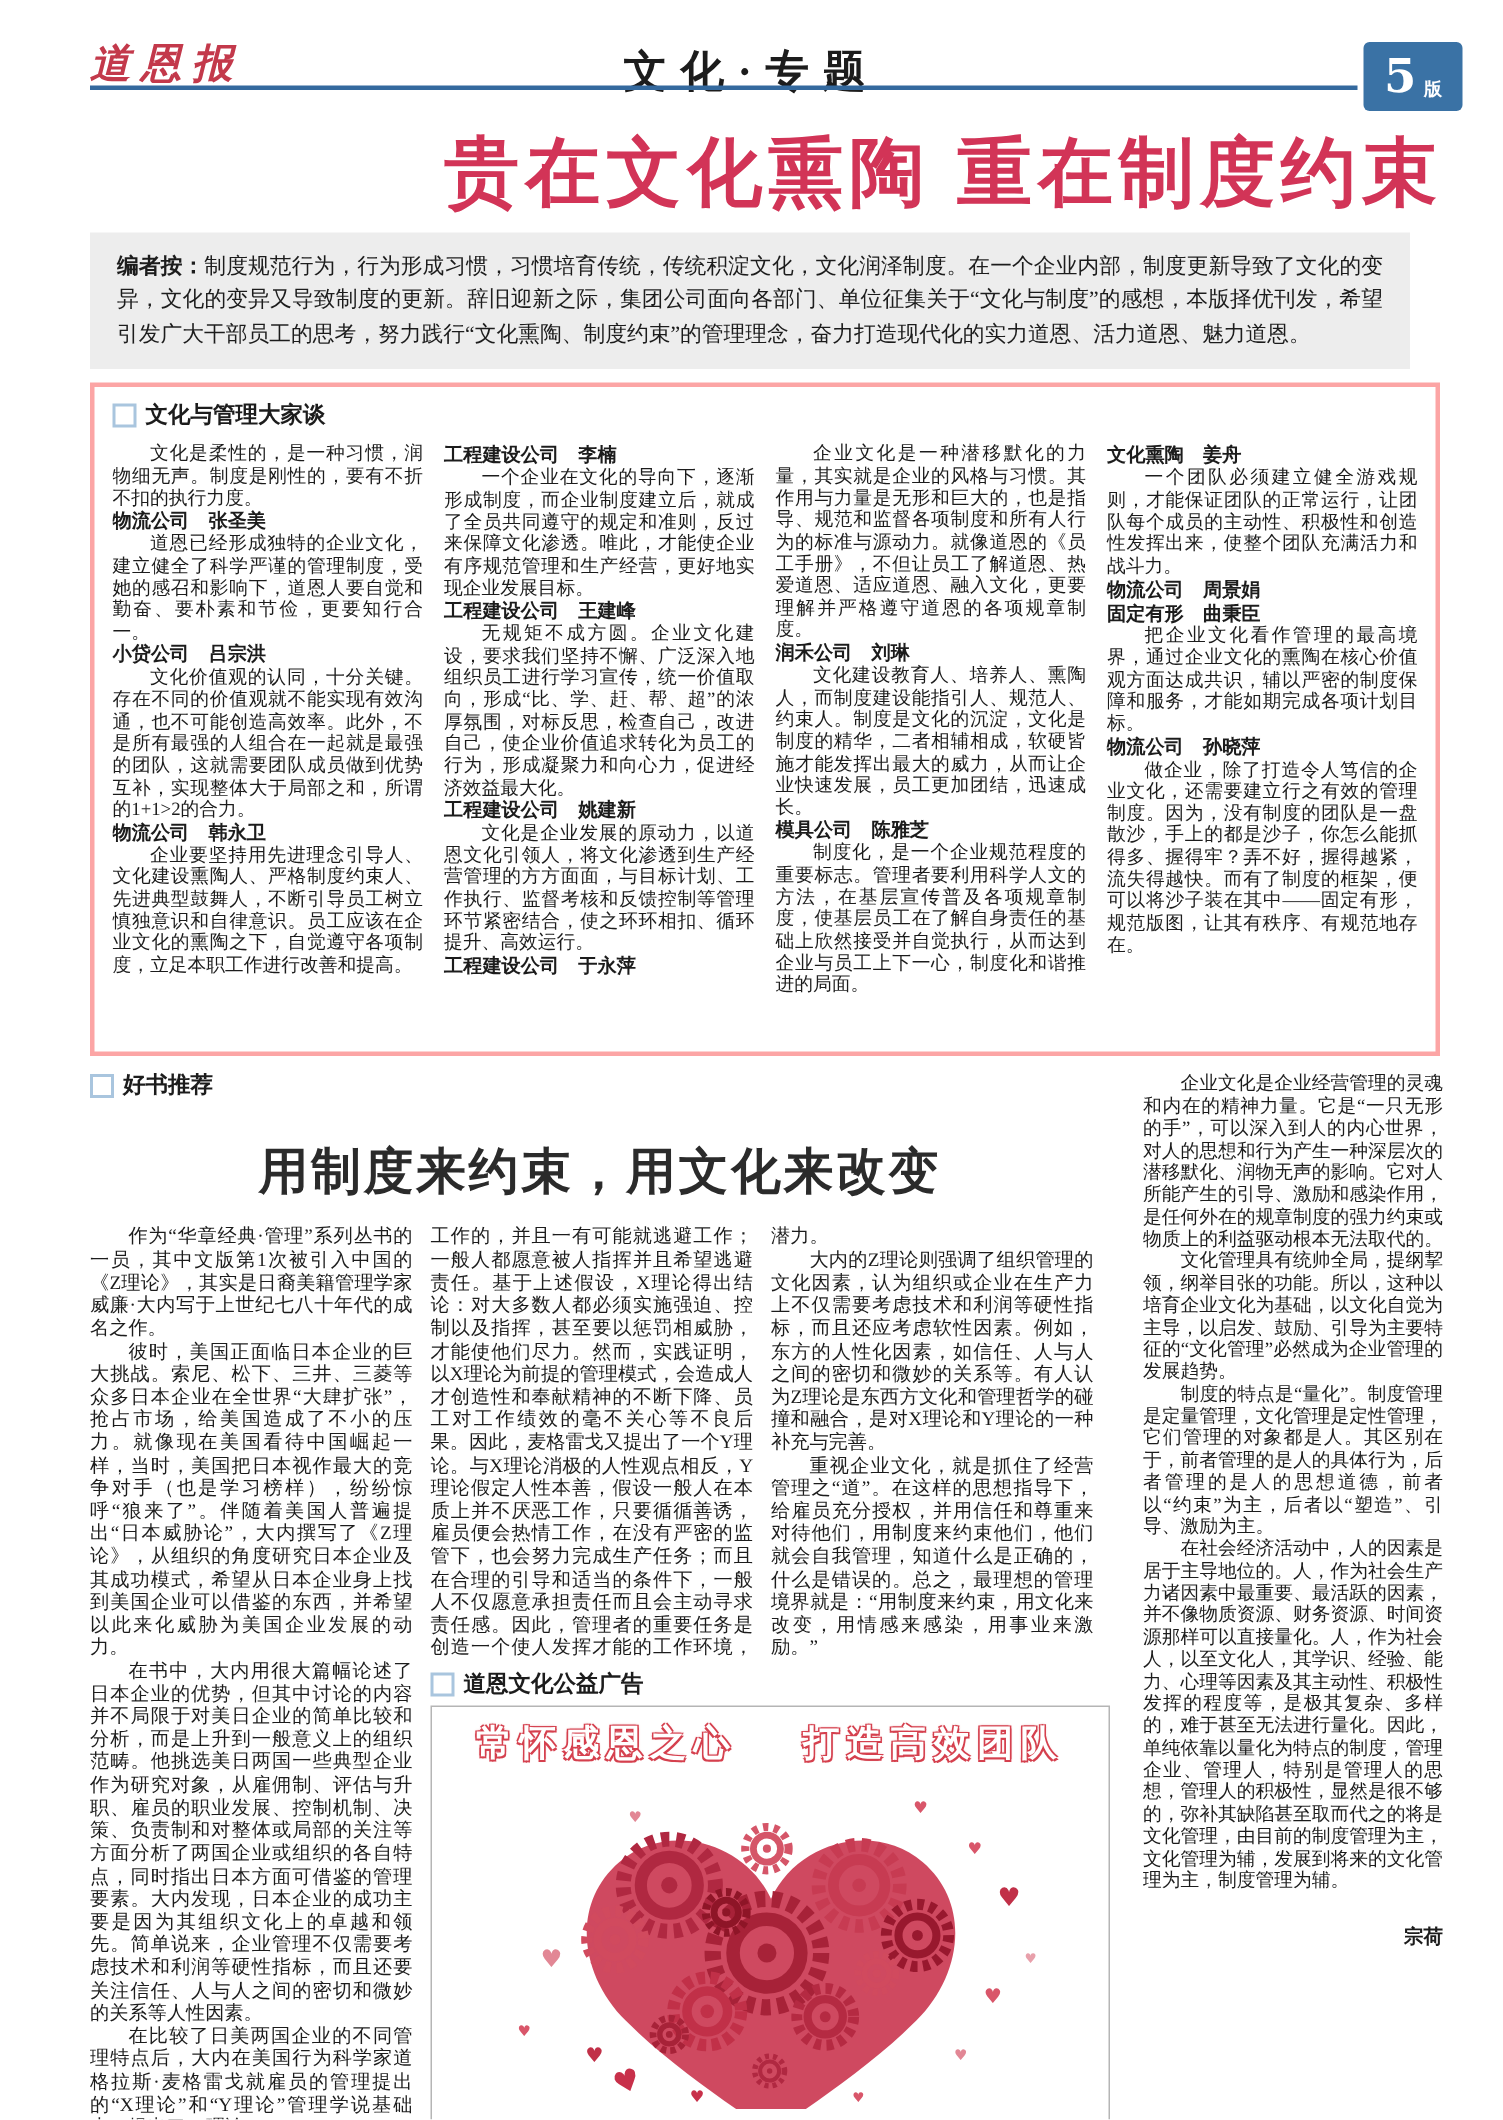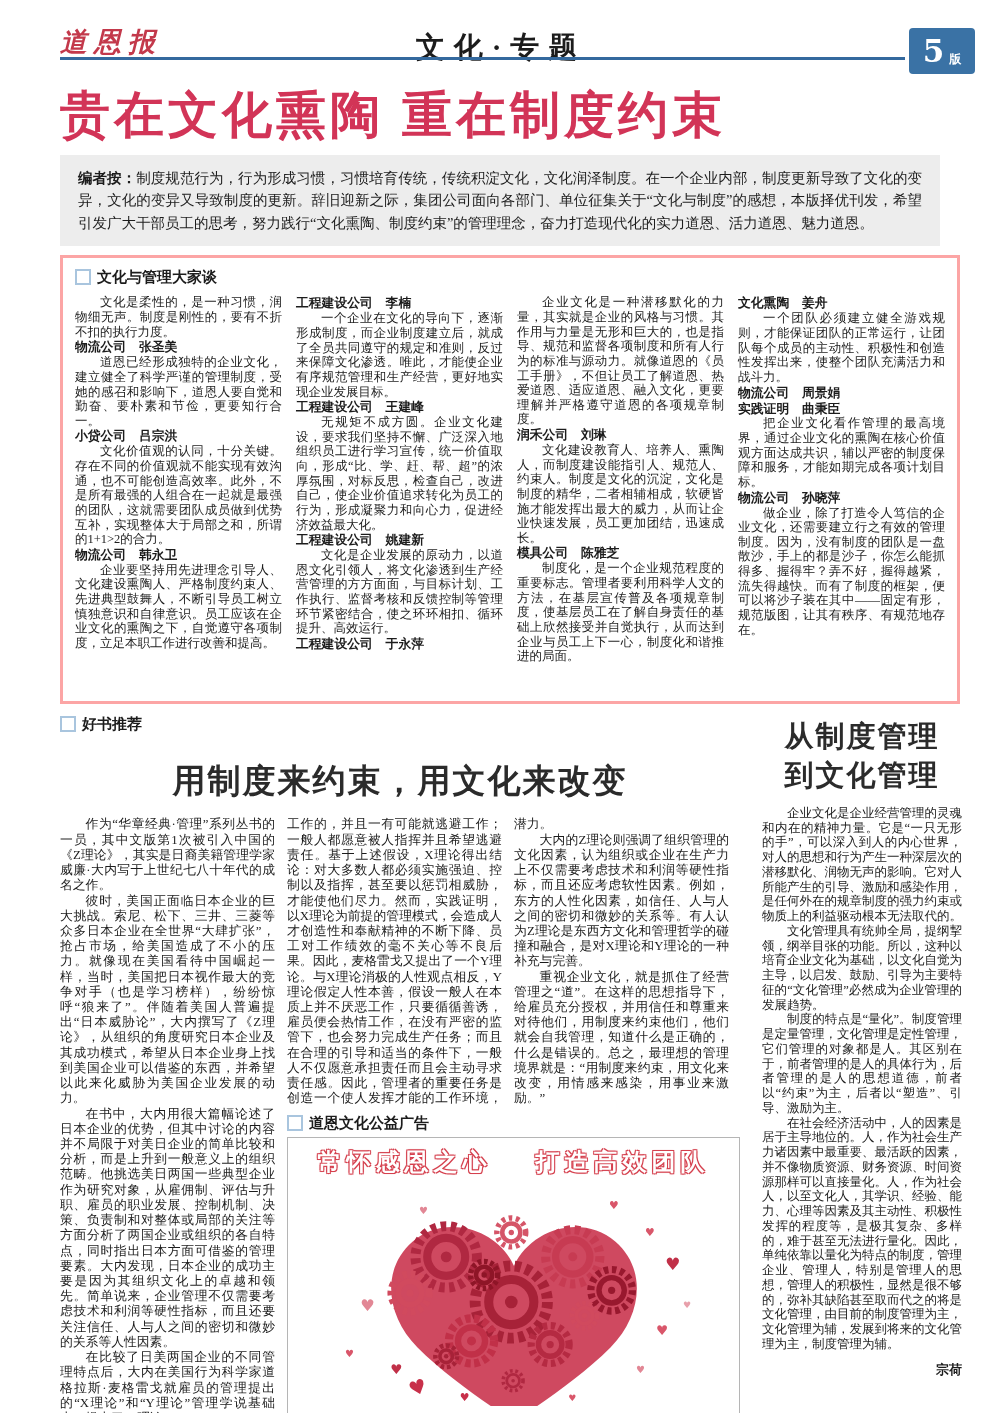--- a/index.html
+++ b/index.html
@@ -10,21 +10,21 @@
   .masthead{position:absolute;left:60px;top:24px;font-size:27px;font-weight:bold;font-style:italic;
             color:var(--masthead_red,#c3394b);letter-spacing:7px;}
   .section-title{position:absolute;left:120px;right:120px;top:28px;text-align:center;
                  font-size:29px;font-weight:bold;letter-spacing:9px;}
   .hdr-rule{position:absolute;left:60px;top:57px;width:845px;height:3px;background:var(--header_blue,#34699e);}
   .page-badge{position:absolute;right:27px;top:28px;width:66px;height:46px;border-radius:4px;
               background:var(--page_box_blue,#3a72a5);color:#fff;display:flex;align-items:center;justify-content:center;gap:5px;}
   .pnum{font-size:31px;font-weight:bold;font-family:"DejaVu Serif",serif;line-height:1;}
   .psuf{font-size:12px;font-weight:bold;margin-top:16px;font-family:"Liberation Sans",sans-serif;}
   
-  .headline{margin:6px 40px 0 60px;text-align:left;font-family:"Liberation Sans","DejaVu Sans",sans-serif;
+  .headline{margin:6px 40px 0 60px;text-align:right;font-family:"Liberation Sans","DejaVu Sans",sans-serif;
             font-size:50px;font-weight:900;color:var(--accent_red,#d23457);letter-spacing:4px;line-height:1.08;}
   
   .editor-note{margin:13px 62px 0 60px;background:#ededed;padding:12px 18px;font-size:14.5px;
                line-height:1.55;text-align:justify;}
   .en-label{font-weight:bold;font-family:"Liberation Sans",sans-serif;}
   
   .sec-head{font-family:"Liberation Sans","DejaVu Sans",sans-serif;font-weight:bold;font-size:15px;
             display:flex;align-items:center;gap:6px;line-height:1.2;}
   .sq{width:12px;height:12px;border:2px solid #a9c5de;display:inline-block;flex:0 0 auto;background:#fff;}
   
@@ -49,21 +49,21 @@
           padding:8px 4px 2px 4px;overflow:hidden;}
   .slogan{font-family:"Liberation Sans","DejaVu Sans",sans-serif;font-weight:900;font-size:24px;letter-spacing:5px;
           color:#fff;display:flex;gap:44px;
           text-shadow:-1px -1px 0 #d5404e,1px -1px 0 #d5404e,-1px 1px 0 #d5404e,1px 1px 0 #d5404e,0 0 2px #d5404e;}
   .heart-svg{display:block;margin-top:2px;}
   
   .essay{width:200px;flex:0 0 auto;}
   .essay h2{text-align:center;font-family:"Liberation Sans","DejaVu Sans",sans-serif;font-weight:900;
             font-size:29px;line-height:1.32;margin:2px 0 12px 0;letter-spacing:2px;color:#2b2b2b;}
   .essay-body p{margin:0;font-size:12.5px;line-height:1.18;text-align:justify;text-indent:2em;}
-  .essay-sig{text-align:right;font-family:Liberation Sans, sans-serif;font-weight:bold;font-size:13px;margin-top:9px;}
+  .essay-sig{text-align:right;font-family:Liberation Sans, sans-serif;font-weight:bold;font-size:13px;margin-top:21px;}
 </style>
 </head>
 <body>
 
 <div class="page">
 
   <div class="hdr">
     <div class="masthead">道恩报</div>
     <div class="section-title">文化·专题</div>
     <div class="page-badge">
@@ -123,21 +123,21 @@
         </div>
         <div class="talk">
           <p>制度化，是一个企业规范程度的重要标志。管理者要利用科学人文的方法，在基层宣传普及各项规章制度，使基层员工在了解自身责任的基础上欣然接受并自觉执行，从而达到企业与员工上下一心，制度化和谐推进的局面。</p>
           <span class="talk-sig">文化熏陶　姜舟</span>
         </div>
         <div class="talk">
           <p>一个团队必须建立健全游戏规则，才能保证团队的正常运行，让团队每个成员的主动性、积极性和创造性发挥出来，使整个团队充满活力和战斗力。</p>
           <span class="talk-sig">物流公司　周景娟</span>
         </div>
         <div class="talk">
-          <span class="talk-sig">实践证明　曲秉臣</span>
+          <span class="talk-sig">固定有形　曲秉臣</span>
         </div>
         <div class="talk">
           <p>把企业文化看作管理的最高境界，通过企业文化的熏陶在核心价值观方面达成共识，辅以严密的制度保障和服务，才能如期完成各项计划目标。</p>
           <span class="talk-sig">物流公司　孙晓萍</span>
         </div>
         <div class="talk">
           <p>做企业，除了打造令人笃信的企业文化，还需要建立行之有效的管理制度。因为，没有制度的团队是一盘散沙，手上的都是沙子，你怎么能抓得多、握得牢？弄不好，握得越紧，流失得越快。而有了制度的框架，便可以将沙子装在其中——固定有形，规范版图，让其有秩序、有规范地存在。</p>
         </div>
       </div>
   </section>
@@ -255,24 +255,20 @@
                 <text x="165" y="245" font-size="12" fill="#c8304a">♥</text>
                 <text x="285" y="245" font-size="10" fill="#d9566a">♥</text>
               </g>
             </svg>
           </div>
         </div>
       </div>
     </div>
 
     <aside class="essay">
-      <h2>
-        <span>从制度管理</span><br>
-        <span>到文化管理</span>
-      </h2>
       <div class="essay-body" id="essay-paras">
           <p>企业文化是企业经营管理的灵魂和内在的精神力量。它是“一只无形的手”，可以深入到人的内心世界，对人的思想和行为产生一种深层次的潜移默化、润物无声的影响。它对人所能产生的引导、激励和感染作用，是任何外在的规章制度的强力约束或物质上的利益驱动根本无法取代的。</p>
           <p>文化管理具有统帅全局，提纲挈领，纲举目张的功能。所以，这种以培育企业文化为基础，以文化自觉为主导，以启发、鼓励、引导为主要特征的“文化管理”必然成为企业管理的发展趋势。</p>
           <p>制度的特点是“量化”。制度管理是定量管理，文化管理是定性管理，它们管理的对象都是人。其区别在于，前者管理的是人的具体行为，后者管理的是人的思想道德，前者以“约束”为主，后者以“塑造”、引导、激励为主。</p>
           <p>在社会经济活动中，人的因素是居于主导地位的。人，作为社会生产力诸因素中最重要、最活跃的因素，并不像物质资源、财务资源、时间资源那样可以直接量化。人，作为社会人，以至文化人，其学识、经验、能力、心理等因素及其主动性、积极性发挥的程度等，是极其复杂、多样的，难于甚至无法进行量化。因此，单纯依靠以量化为特点的制度，管理企业、管理人，特别是管理人的思想，管理人的积极性，显然是很不够的，弥补其缺陷甚至取而代之的将是文化管理，由目前的制度管理为主，文化管理为辅，发展到将来的文化管理为主，制度管理为辅。</p>
         </div>
       <div class="essay-sig">宗荷</div>
     </aside>
 
   </div>

